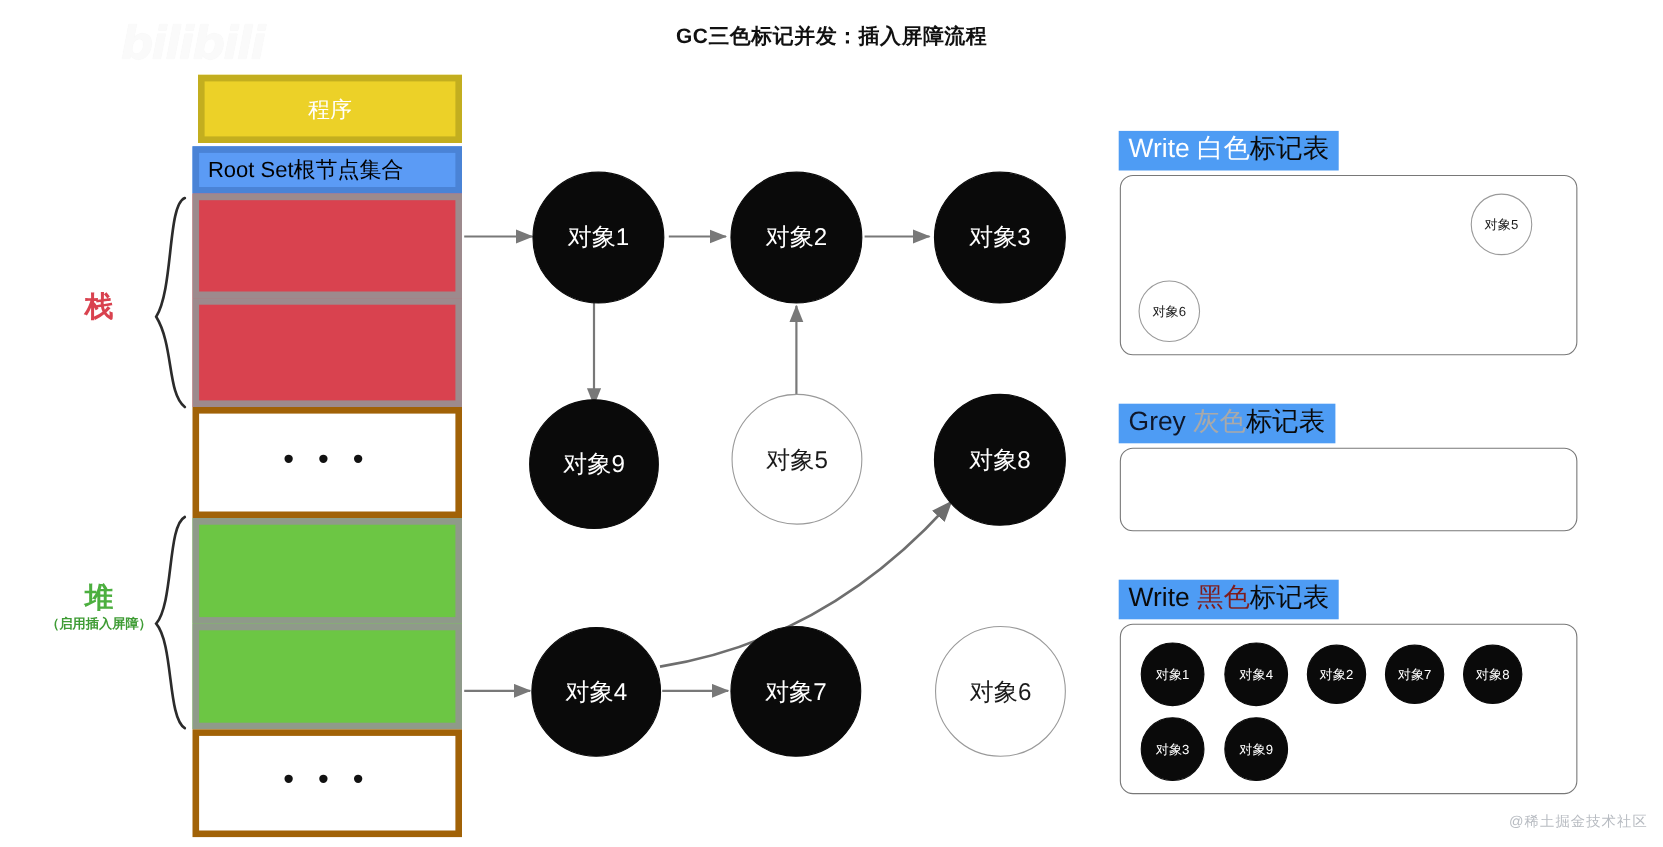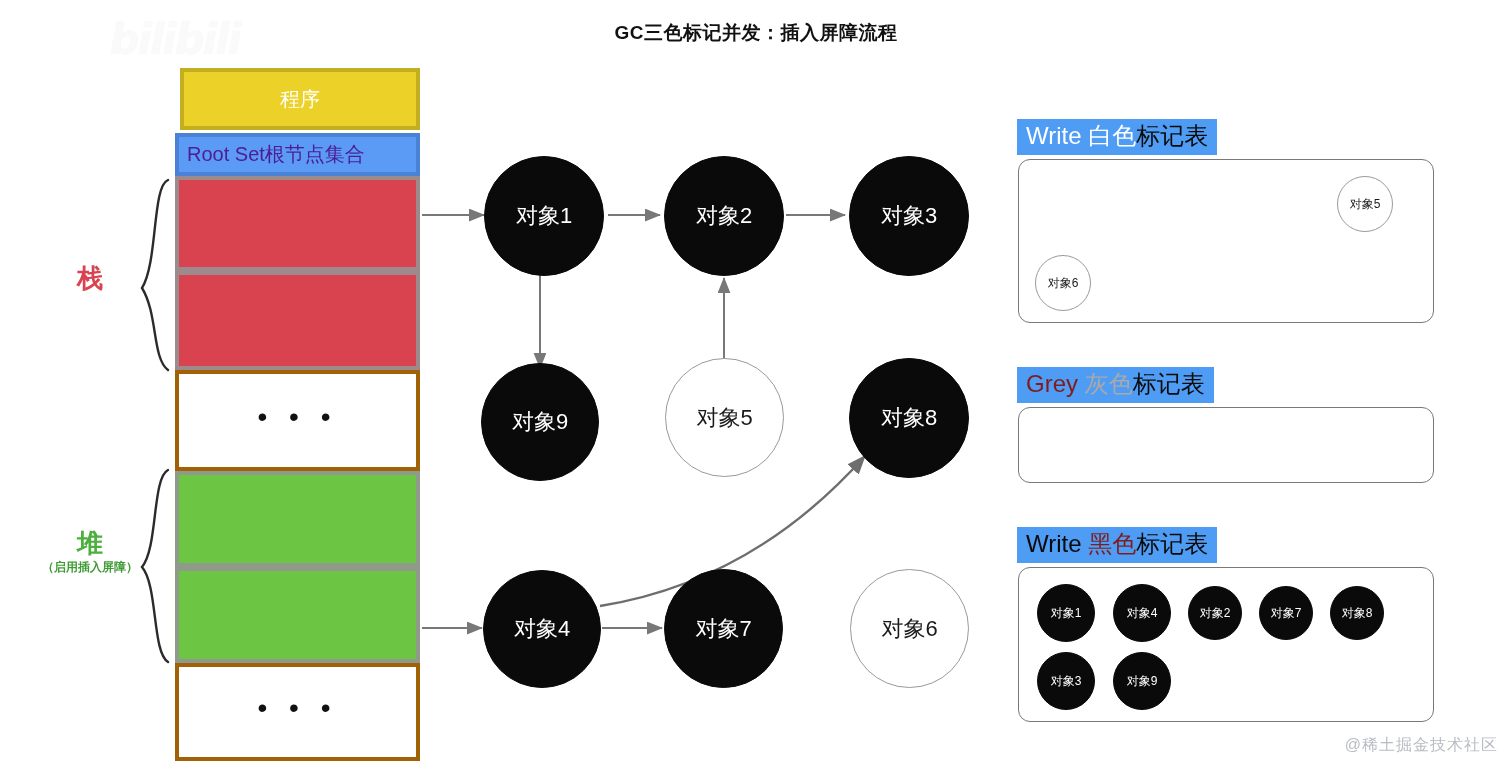--- a/index.html
+++ b/index.html
@@ -37,21 +37,21 @@
     line-height: 52px;
     text-align: right;
     padding-right: 16px;
     box-sizing: border-box;
     user-select: none;
   }
   .wm-jj {
     position: absolute;
     right: 14px;
     bottom: 14px;
-    font-size: 16px;
+    font-size: 13px;
     color: #b8bcc2;
     letter-spacing: 1px;
     user-select: none;
   }
 
   
   .title {
     position: absolute;
     left: 0;
     top: 20px;
@@ -61,35 +61,35 @@
     font-weight: bold;
     color: #111111;
     letter-spacing: 0.5px;
   }
 
   
   .mem-col { position: absolute; }
   .mem-box {
     position: absolute;
     box-sizing: border-box;
-    border: 4px solid #a16207;
+    border: 6px solid #a16207;
   }
   .mem-box.program {
     background: #ecd128;
     border-color: #c3ae1f;
     color: #ffffff;
     font-size: 20px;
     display: flex;
     align-items: center;
     justify-content: center;
   }
   .mem-box.rootset {
     background: #5b9bf5;
     border-color: #4a83d6;
-    color: #4c1d95;
+    color: #000000;
     font-size: 20px;
     display: flex;
     align-items: center;
     padding-left: 8px;
   }
   .mem-box.red   { background: #d9424f; border-color: #9d8a8d; }
   .mem-box.green { background: #6cc644; border-color: #8f9a8a; }
   .mem-box.empty {
     background: #ffffff;
     display: flex;
@@ -164,21 +164,21 @@
     position: absolute;
     background: #4e9cf4;
     padding: 3px 9px 5px 9px;
     font-size: 24px;
     font-weight: normal;
     white-space: nowrap;
     line-height: 1.18;
     z-index: 3;
   }
   .mark-head .en-white { color: #ffffff; }
-  .mark-head .en-grey  { color: #7f1d1d; }
+  .mark-head .en-grey  { color: #0f172a; }
   .mark-head .en-black { color: #0a0a0a; }
   .mark-head .cn-white { color: #ffffff; }
   .mark-head .cn-grey  { color: #a9a9a9; text-align: center; }
   .mark-head .cn-black { color: #7f1d1d; }
   .mark-head .tail-black { color: #0a0a0a; }
   .mark-body {
     position: absolute;
     box-sizing: border-box;
     border: 1px solid #787878;
     border-radius: 12px;

